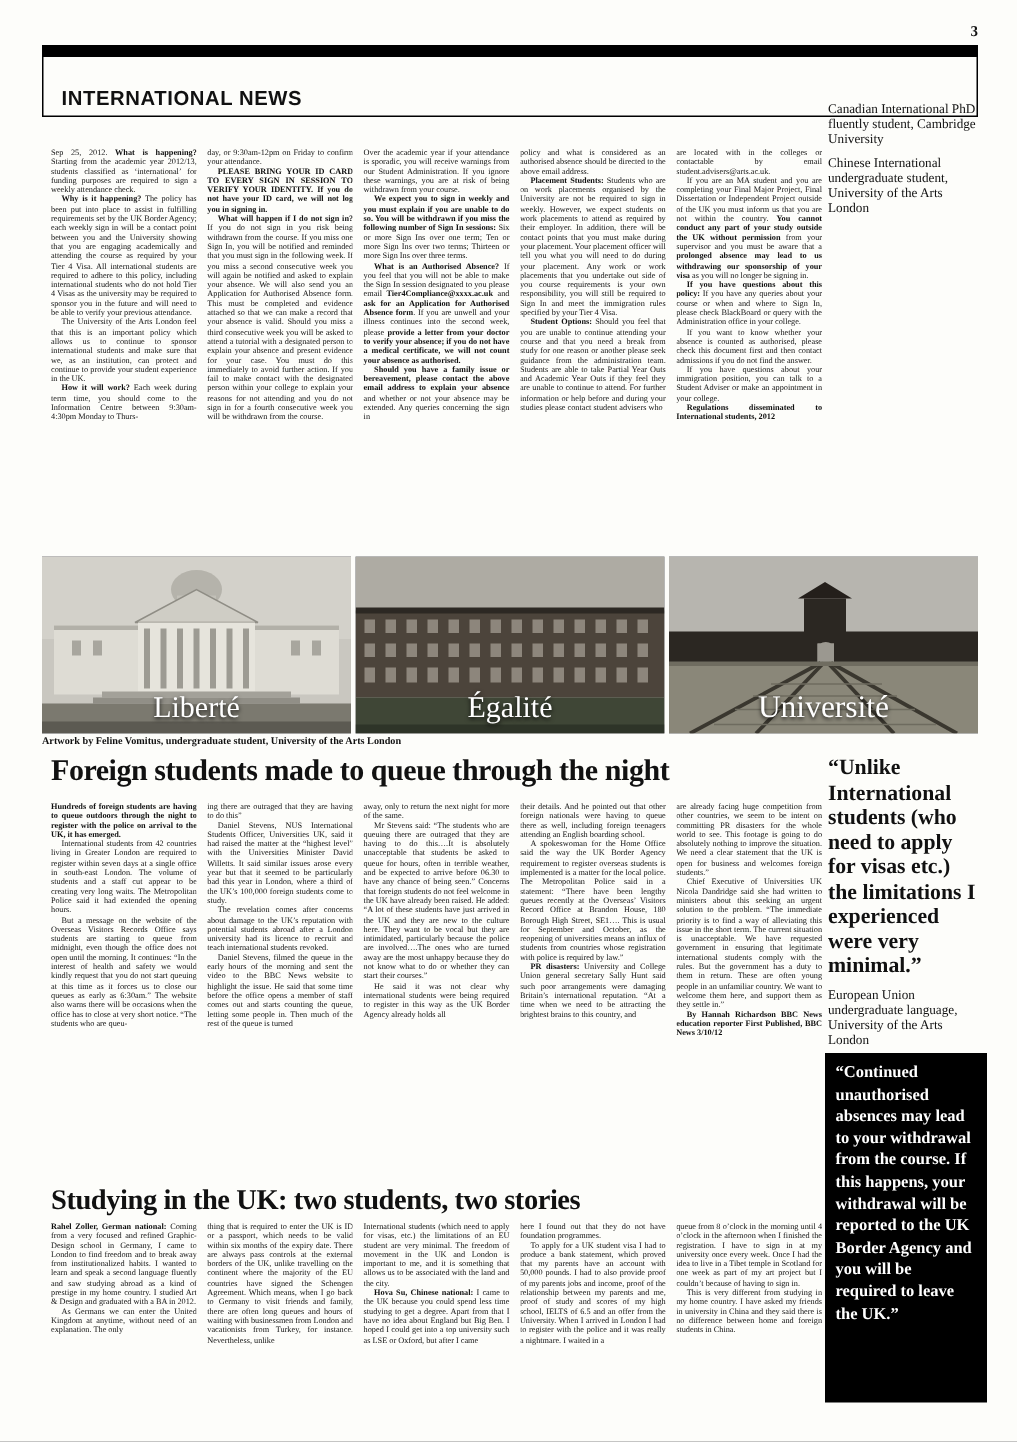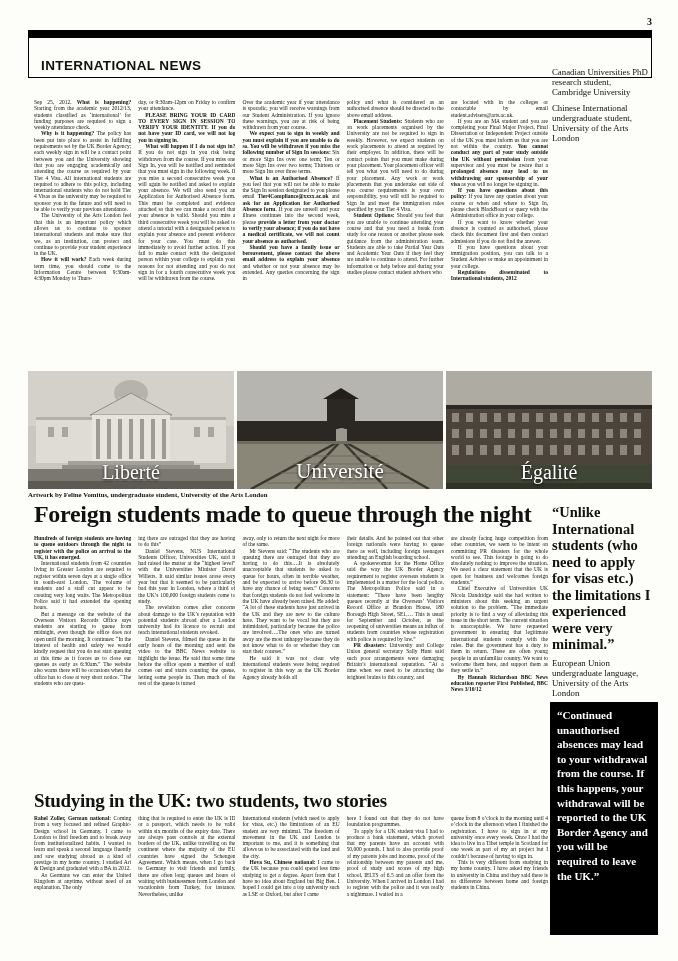--- a/index.html
+++ b/index.html
@@ -5,21 +5,21 @@
   *{margin:0;padding:0;box-sizing:border-box}
   html,body{background:#9a9a9a}
   .page{position:relative;width:678px;height:961px;margin:0 auto;background:#fdfdfa;color:#111;
         font-family:"Liberation Serif",serif;overflow:hidden}
   .pageno{position:absolute;top:16px;right:26px;font-size:10px;font-weight:bold}
   .masthead{position:absolute;left:28px;right:26px;top:30px;border:1px solid #000;border-top-width:8px;
             padding:20px 12px 4px;font-family:"Liberation Sans",sans-serif;font-weight:bold;
             font-size:13.5px;letter-spacing:.4px}
   .headline{position:absolute;font-weight:bold;letter-spacing:-.3px}
   .h1a{left:34px;top:60px;width:514px;font-size:22px;line-height:26px}
-  .h2a{left:34px;top:501px;width:514px;font-size:24px;line-height:26px}
+  .h2a{left:34px;top:501px;width:514px;font-size:20px;line-height:26px}
   .h3a{left:34px;top:789px;width:505px;font-size:19px;line-height:23px}
   .cols{position:absolute;display:flex;gap:7px;overflow:hidden}
   .cols-a1{left:34px;top:99px;width:514px;height:267px}
   .cols-a2{left:34px;top:535px;width:514px;height:250px}
   .cols-a3{left:34px;top:815px;width:514px;height:137px}
   .col{flex:1 1 0;font-size:5.5px;line-height:6.3px;text-align:justify;overflow:hidden}
   .para{margin:0}
   .para + .para{text-indent:7px}
   .sidebar-top{position:absolute;left:552px;top:62px;width:100px}
   .sidebar-mid{position:absolute;left:552px;top:504px;width:100px}
@@ -75,21 +75,21 @@
         <p class="para">are located with in the colleges or contactable by email student.advisers@arts.ac.uk.</p>
         <p class="para">If you are an MA student and you are completing your Final Major Project, Final Dissertation or Independent Project outside of the UK you must inform us that you are not within the country. <strong>You cannot conduct any part of your study outside the UK without permission</strong> from your supervisor and you must be aware that a <strong>prolonged absence may lead to us withdrawing our sponsorship of your visa</strong> as you will no longer be signing in.</p>
         <p class="para"><strong>If you have questions about this policy:</strong> If you have any queries about your course or when and where to Sign In, please check BlackBoard or query with the Administration office in your college.</p>
         <p class="para">If you want to know whether your absence is counted as authorised, please check this document first and then contact admissions if you do not find the answer.</p>
         <p class="para">If you have questions about your immigration position, you can talk to a Student Adviser or make an appointment in your college.</p>
         <p class="para"><strong>Regulations disseminated to International students, 2012</strong></p>
       </div>
   </div>
 
   <aside class="sidebar-top">
-    <div class="attribution">Canadian Universities PhD research student, Cambridge University</div>
+    <div class="attribution">Canadian International PhD fluently student, Cambridge University</div>
     <div class="attribution">Chinese International undergraduate student, University of the Arts London</div>
   </aside>
 
   <div class="images">
 
     <figure class="imgw">
       <svg viewBox="0 0 206 118" preserveAspectRatio="none">
         <rect x="0" y="0" width="206" height="118" fill="#c9c7c0"></rect>
         <rect x="0" y="0" width="206" height="55" fill="#d3d1ca"></rect>
         <rect x="8" y="46" width="190" height="46" fill="#dedcd4"></rect>
@@ -109,46 +109,20 @@
           <rect x="101" y="48" width="4" height="40" fill="#9d9b93"></rect>
         <rect x="112" y="48" width="4" height="40" fill="#9d9b93"></rect>
           <rect x="123" y="48" width="4" height="40" fill="#9d9b93"></rect>
         <rect x="134" y="48" width="4" height="40" fill="#9d9b93"></rect>
         <rect x="40" y="90" width="126" height="4" fill="#a3a199"></rect>
         <rect x="34" y="94" width="138" height="4" fill="#918f87"></rect>
         <rect x="0" y="98" width="206" height="20" fill="#7b796f"></rect>
         <rect x="0" y="110" width="206" height="8" fill="#5c5a52"></rect>
       </svg>
       <figcaption class="img-label">Liberté</figcaption>
-    </figure>
-
-    <figure class="imgw">
-      <svg viewBox="0 0 206 118" preserveAspectRatio="none">
-        <rect x="0" y="0" width="206" height="118" fill="#b7b5af"></rect>
-        <rect x="0" y="70" width="206" height="48" fill="#8a8779"></rect>
-        <rect x="0" y="50" width="206" height="21" fill="#2b2722"></rect>
-        <rect x="90" y="28" width="28" height="43" fill="#2b2722"></rect>
-        <polygon points="86,28 122,28 104,17" fill="#241f1b"></polygon>
-        <rect x="99" y="58" width="11" height="13" fill="#9b9890"></rect>
-        <path d="M99,58 h11 v13 h-11 z M99,61 a5.5,4 0 0 1 11,0" fill="#9b9890"></path>
-        <g stroke="#3a372f" stroke-width="2.5" fill="none">
-          <path d="M14,118 L101,71"></path>
-            <path d="M58,118 L103,71"></path>
-          <path d="M150,118 L106,71"></path>
-            <path d="M192,118 L108,71"></path>
-        </g>
-        <g stroke="#6e6b5f" stroke-width="1">
-          <line x1="30" y1="112" x2="178" y2="112"></line>
-            <line x1="44" y1="102" x2="164" y2="102"></line>
-          <line x1="56" y1="93" x2="152" y2="93"></line>
-            <line x1="68" y1="85" x2="142" y2="85"></line>
-        </g>
-        <rect x="0" y="70" width="206" height="3" fill="#6f6c60"></rect>
-      </svg>
-      <figcaption class="img-label big">Université</figcaption>
     </figure>
 
     <figure class="imgw">
       <svg viewBox="0 0 206 118" preserveAspectRatio="none">
         <rect x="0" y="0" width="206" height="118" fill="#aeaba3"></rect>
         <rect x="0" y="36" width="206" height="58" fill="#4c443b"></rect>
         <rect x="0" y="34" width="206" height="4" fill="#2c2823"></rect>
         <g fill="#8d867c">
           <rect x="6" y="42" width="7" height="9"></rect>
             <rect x="20" y="42" width="7" height="9"></rect>
@@ -192,20 +166,46 @@
             <rect x="160" y="74" width="7" height="10"></rect>
             <rect x="174" y="74" width="7" height="10"></rect>
             <rect x="188" y="74" width="7" height="10"></rect>
         </g>
         <rect x="0" y="94" width="206" height="24" fill="#3f4636"></rect>
         <rect x="0" y="112" width="206" height="6" fill="#2e3428"></rect>
       </svg>
       <figcaption class="img-label">Égalité</figcaption>
     </figure>
 
+    <figure class="imgw">
+      <svg viewBox="0 0 206 118" preserveAspectRatio="none">
+        <rect x="0" y="0" width="206" height="118" fill="#b7b5af"></rect>
+        <rect x="0" y="70" width="206" height="48" fill="#8a8779"></rect>
+        <rect x="0" y="50" width="206" height="21" fill="#2b2722"></rect>
+        <rect x="90" y="28" width="28" height="43" fill="#2b2722"></rect>
+        <polygon points="86,28 122,28 104,17" fill="#241f1b"></polygon>
+        <rect x="99" y="58" width="11" height="13" fill="#9b9890"></rect>
+        <path d="M99,58 h11 v13 h-11 z M99,61 a5.5,4 0 0 1 11,0" fill="#9b9890"></path>
+        <g stroke="#3a372f" stroke-width="2.5" fill="none">
+          <path d="M14,118 L101,71"></path>
+            <path d="M58,118 L103,71"></path>
+          <path d="M150,118 L106,71"></path>
+            <path d="M192,118 L108,71"></path>
+        </g>
+        <g stroke="#6e6b5f" stroke-width="1">
+          <line x1="30" y1="112" x2="178" y2="112"></line>
+            <line x1="44" y1="102" x2="164" y2="102"></line>
+          <line x1="56" y1="93" x2="152" y2="93"></line>
+            <line x1="68" y1="85" x2="142" y2="85"></line>
+        </g>
+        <rect x="0" y="70" width="206" height="3" fill="#6f6c60"></rect>
+      </svg>
+      <figcaption class="img-label big">Université</figcaption>
+    </figure>
+
   </div>
 
   <div class="caption">Artwork by Feline Vomitus, undergraduate student, University of the Arts London</div>
 
   <h1 class="headline h2a">Foreign students made to queue through the night</h1>
 
   <div class="cols cols-a2">
     <div class="col">
         <p class="para"><strong>Hundreds of foreign students are having to queue outdoors through the night to register with the police on arrival to the UK, it has emerged.</strong></p>
         <p class="para">International students from 42 countries living in Greater London are required to register within seven days at a single office in south-east London. The volume of students and a staff cut appear to be creating very long waits. The Metropolitan Police said it had extended the opening hours.</p>

